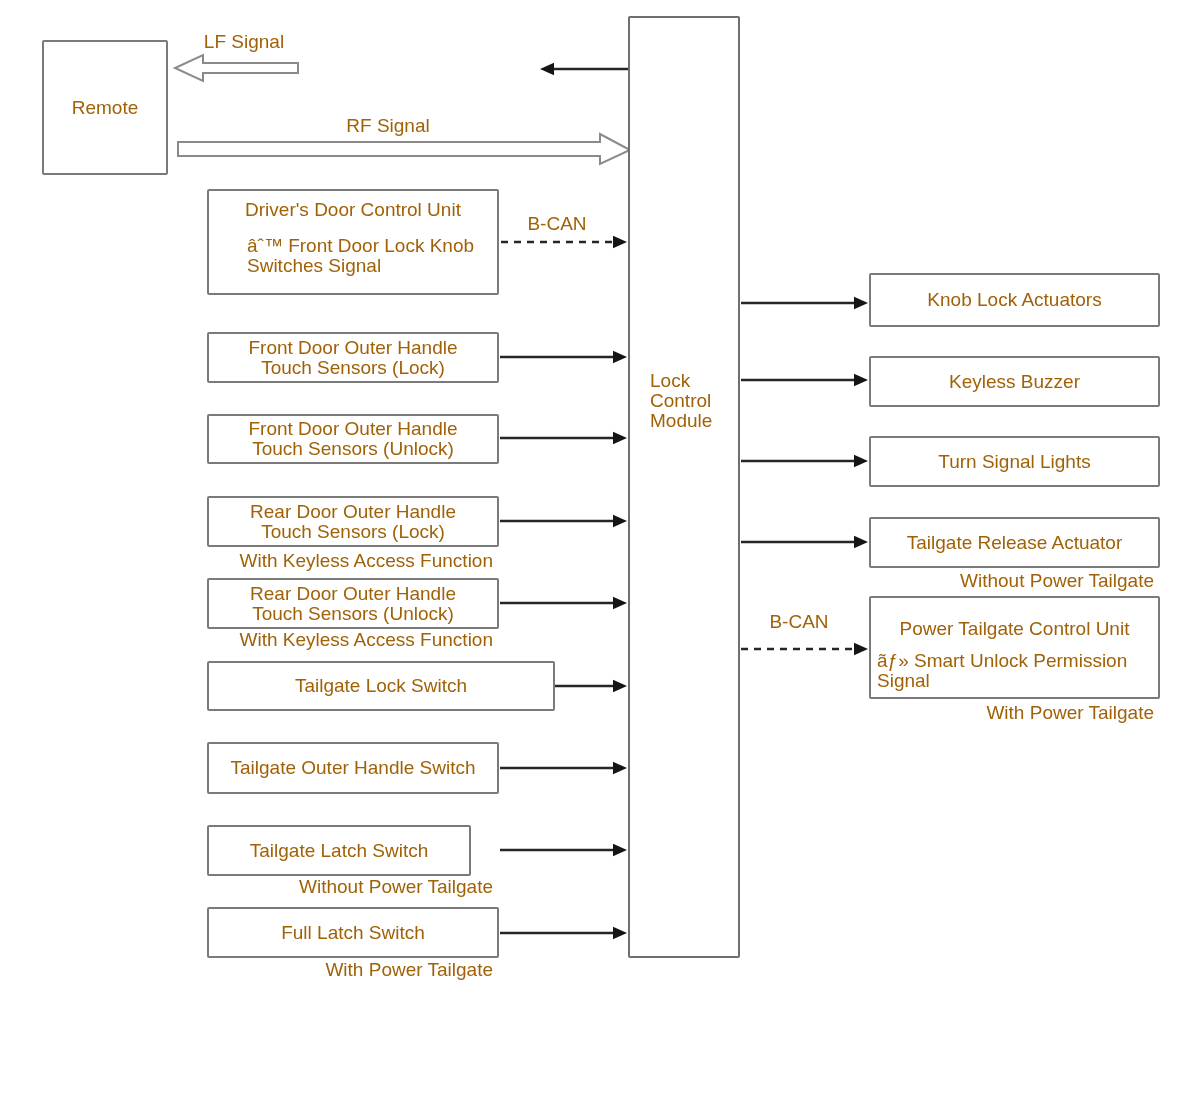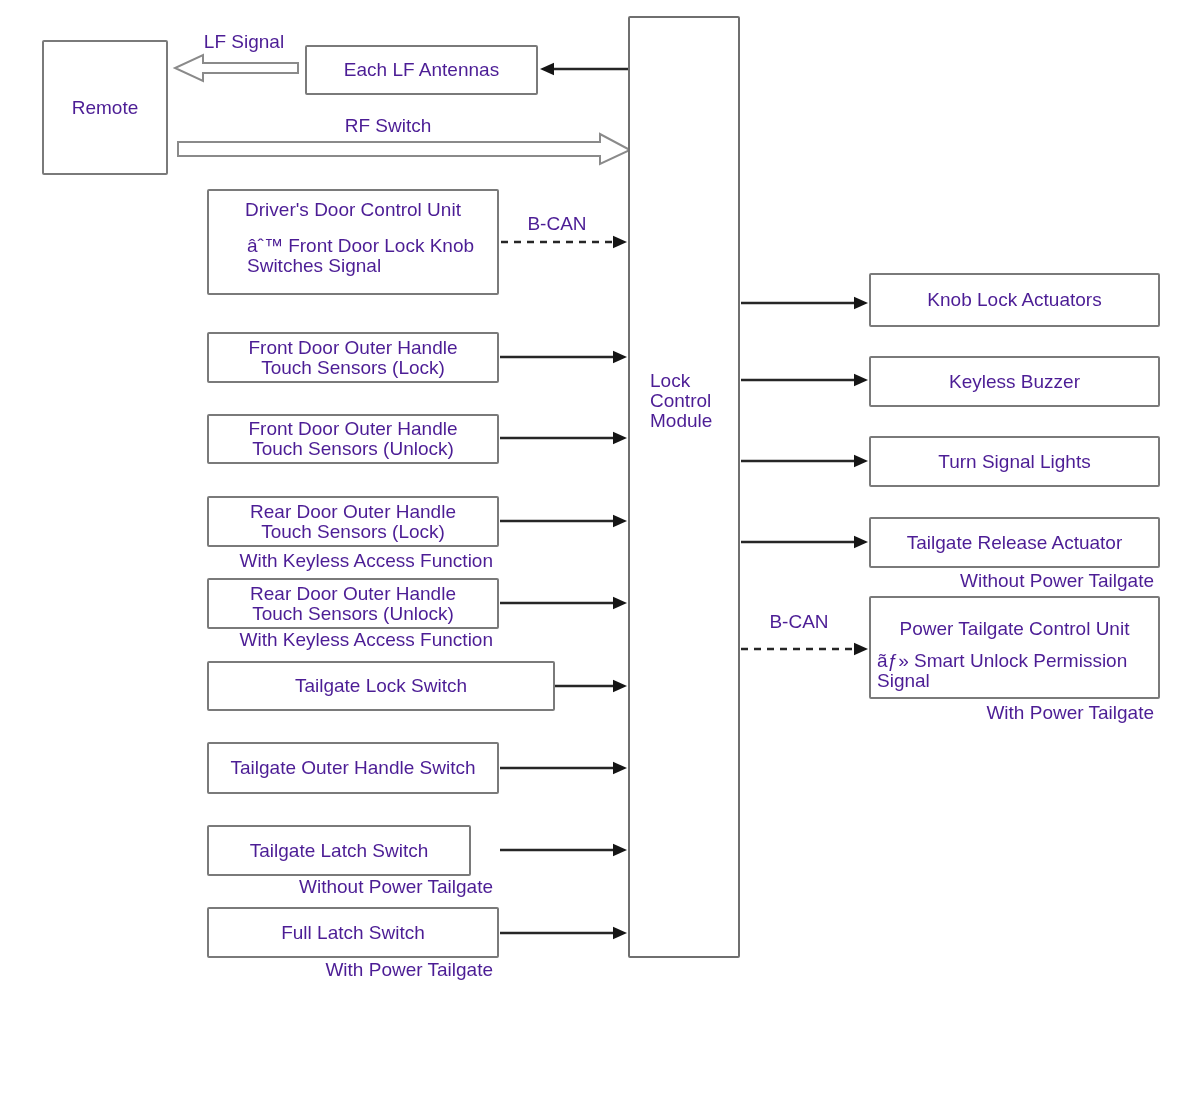--- a/index.html
+++ b/index.html
@@ -1,19 +1,19 @@
 <!DOCTYPE html>
 <html><head>
 <meta charset="utf-8">
 <style>
   html,body{margin:0;padding:0;background:#ffffff;}
   .stage{
     position:relative;width:1200px;height:1103px;background:#ffffff;
     font-family:"Liberation Sans","DejaVu Sans",sans-serif;
-    font-size:19px;line-height:20px;color:#4c1d95;overflow:hidden;
+    font-size:19px;line-height:20px;color:#a16207;overflow:hidden;
   }
   .box{
     position:absolute;background:#ffffff;border:2px solid #7a7a7a;border-radius:2px;
     box-sizing:border-box;display:flex;flex-direction:column;align-items:center;
     justify-content:center;text-align:center;
   }
   .bcm{align-items:flex-start;justify-content:flex-start;border-color:#6f6f6f;}
   .bcm .bcm-text{padding:353px 0 0 20px;text-align:left;}
   .bullet{align-self:flex-start;text-align:left;}
   .lbl{position:absolute;text-align:center;white-space:nowrap;}
@@ -50,31 +50,28 @@
 
     <line x1="741" y1="303" x2="854" y2="303" stroke="#262626" stroke-width="2.4" marker-end="url(#ah)"></line>
     <line x1="741" y1="380" x2="854" y2="380" stroke="#262626" stroke-width="2.4" marker-end="url(#ah)"></line>
     <line x1="741" y1="461" x2="854" y2="461" stroke="#262626" stroke-width="2.4" marker-end="url(#ah)"></line>
     <line x1="741" y1="542" x2="854" y2="542" stroke="#262626" stroke-width="2.4" marker-end="url(#ah)"></line>
 
     <line x1="741" y1="649" x2="854" y2="649" stroke="#262626" stroke-width="2.4" stroke-dasharray="7 6" marker-end="url(#ah)"></line>
   </svg>
 
   <div class="lbl" style="left:196px;top:32px;width:96px;">LF Signal</div>
-  <div class="lbl" style="left:330px;top:116px;width:116px;">RF Switch</div>
+  <div class="lbl" style="left:330px;top:116px;width:116px;">RF Signal</div>
   <div class="lbl" style="left:517px;top:214px;width:80px;">B-CAN</div>
   <div class="lbl" style="left:759px;top:612px;width:80px;">B-CAN</div>
 
   <div class="box" style="left:42px;top:40px;width:126px;height:135px;">
     <div>Remote</div>
   </div>
 
-  <div class="box" style="left:305px;top:45px;width:233px;height:50px;">
-    <div>Each LF Antennas</div>
-  </div>
 
   <div class="box bcm" style="left:628px;top:16px;width:112px;height:942px;">
     <div class="bcm-text">
       <div>Lock</div>
       <div>Control</div>
       <div>Module</div>
     </div>
   </div>
 
   <div class="box" style="left:207px;top:189px;width:292px;height:106px;justify-content:flex-start;padding-top:9px;">

